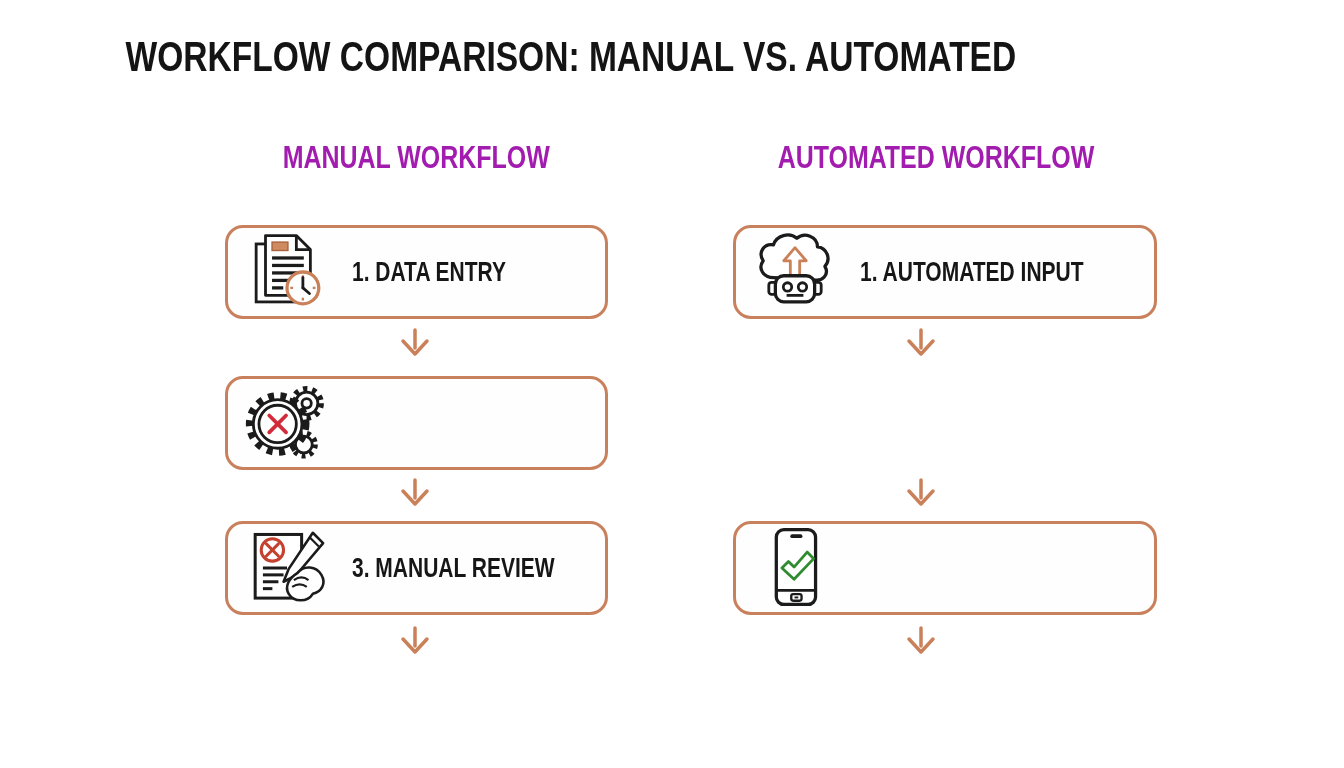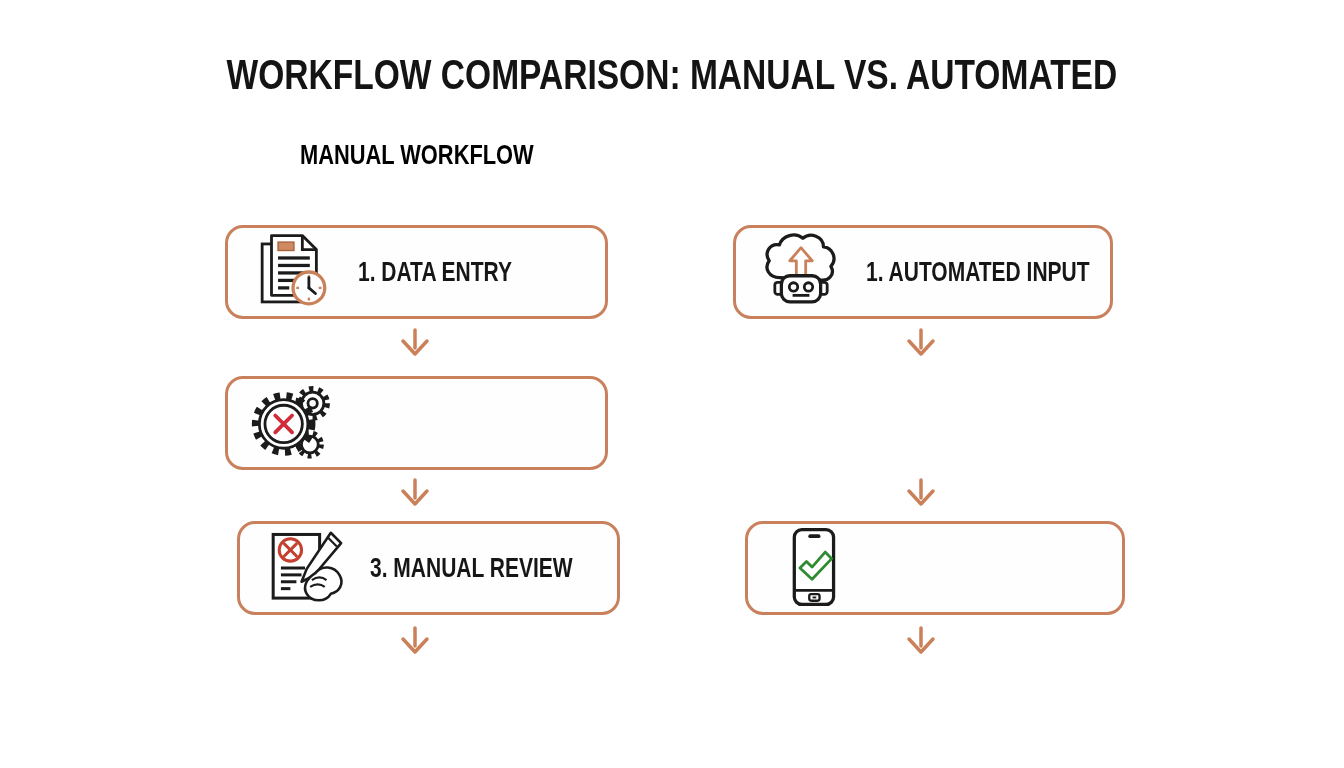--- a/index.html
+++ b/index.html
@@ -2,56 +2,57 @@
 <html><head>
 <meta charset="utf-8">
 <style>
   html,body{margin:0;padding:0;}
   body{
     width:1344px;height:768px;background:#ffffff;
     font-family:"Liberation Sans",sans-serif;color:#161616;overflow:hidden;
   }
   .stage{position:relative;width:1344px;height:768px;background:#ffffff;}
   .title{
-    position:absolute;top:50px;left:0;width:100%;text-align:center;
+    position:absolute;top:32px;left:0;width:100%;text-align:left;
     font-size:43px;font-weight:bold;color:#141414;white-space:nowrap;
   }
   .cond{display:inline-block;transform:scaleX(0.78);transform-origin:center center;}
   .col-header{
-    position:absolute;top:139px;text-align:center;font-size:28px;font-weight:bold;
-    color:#000000;white-space:nowrap;
+    position:absolute;top:139px;text-align:center;font-size:32px;font-weight:bold;
+    color:#a21caf;white-space:nowrap;
   }
   .col-header.manual{left:225px;width:383px;}
   .col-header.automated{left:733px;width:380px;}
   .step-box{
     position:absolute;height:94px;box-sizing:border-box;
     border:3px solid #c9805c;border-radius:18px;background:#fefefe;
-    display:flex;align-items:center;padding-left:22px;
+    display:flex;align-items:center;padding-left:16px;
   }
   .step-box.left{left:225px;width:383px;}
-  .step-box.right{left:733px;width:380px;}
-  .top-1{top:225px;} .top-2{top:376px;} .top-3{top:521px;margin-left:12px;}
+  .step-box.right{left:733px;width:424px;}
+  .top-1{top:225px;} .top-2{top:376px;} .top-3{top:521px;}
   .step-icon{width:86px;height:86px;flex:0 0 86px;}
   .step-label{
     font-size:28px;font-weight:bold;color:#161616;white-space:nowrap;
     margin-left:22px;
   }
   .step-label .cond{transform-origin:left center;transform:scaleX(0.75);}
   .arrow{position:absolute;width:36px;height:34px;}
   .arrow.leftcol{left:397px;} .arrow.rightcol{left:903px;}
   .arrow.a1{top:328px;} .arrow.a2{top:478px;} .arrow.a3{top:626px;}
 </style>
 </head>
 <body>
 
 <div class="stage">
 
   <div class="title"><span class="cond">WORKFLOW COMPARISON: MANUAL VS. AUTOMATED</span></div>
 
   <div class="col-header manual"><span class="cond">MANUAL WORKFLOW</span></div>
+  <div class="col-header automated"><span class="cond">AUTOMATED WORKFLOW</span></div>
 
   <div class="step-box left top-1">
     <svg class="step-icon" viewBox="0 0 92 92">
       <rect x="13" y="16" width="46" height="62" fill="#fff" stroke="#1b1b1b" stroke-width="3"></rect>
       <path d="M23 7 H56 L71 22 V71 H23 Z" fill="#fff" stroke="#1b1b1b" stroke-width="3" stroke-linejoin="round"></path>
       <path d="M56 7 V22 H71" fill="none" stroke="#1b1b1b" stroke-width="3"></path>
       <rect x="30" y="14" width="17" height="9" fill="#cf8a5f" stroke="#a8643e" stroke-width="1.5"></rect>
       <line x1="30" y1="31" x2="64" y2="31" stroke="#1b1b1b" stroke-width="3.5"></line>
       <line x1="30" y1="39" x2="64" y2="39" stroke="#1b1b1b" stroke-width="3.5"></line>
       <line x1="30" y1="47" x2="64" y2="47" stroke="#1b1b1b" stroke-width="3.5"></line>

